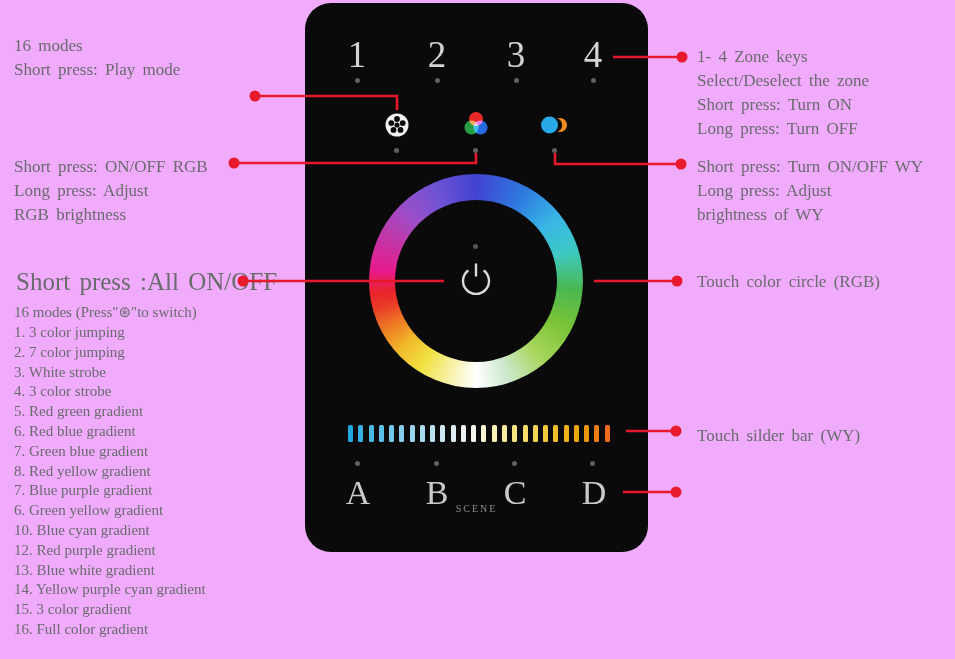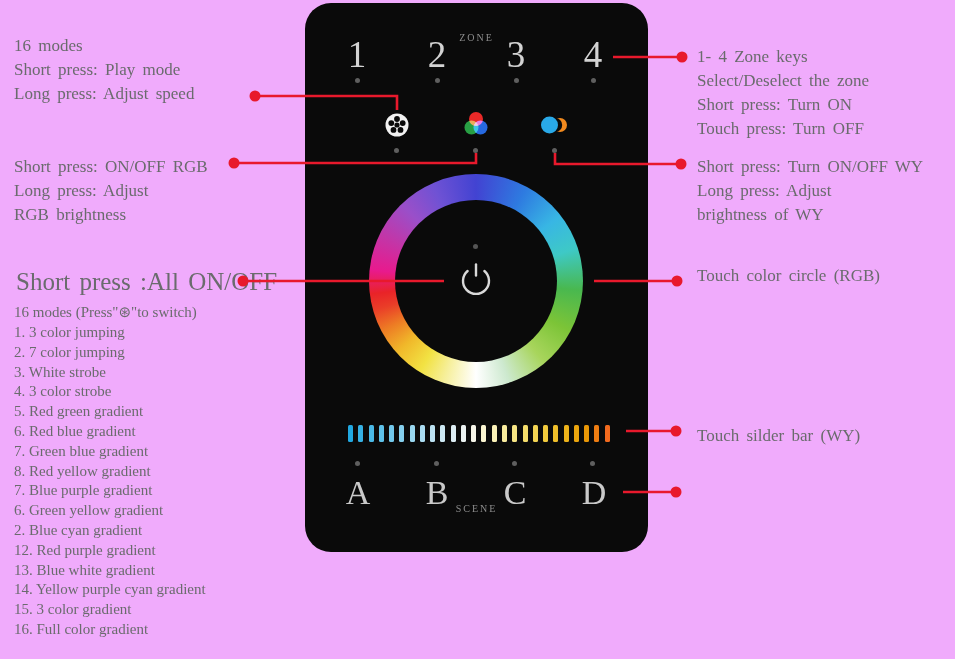--- a/index.html
+++ b/index.html
@@ -42,21 +42,20 @@
   .overlay{position:absolute;left:0;top:0;pointer-events:none}
 </style>
 </head>
 <body>
 
 <div class="page">
 
   <div class="ann" style="left:14px;top:34px">
     <div>16 modes</div>
     <div>Short press: Play mode</div>
-    <div>Long press: Adjust speed</div>
   </div>
 
   <div class="ann" style="left:14px;top:155px">
     <div>Short press: ON/OFF RGB</div>
     <div>Long press: Adjust</div>
     <div>RGB brightness</div>
   </div>
 
   <div class="ann big" style="left:16px;top:270px">
     <div>Short press :All ON/OFF</div>
@@ -68,52 +67,51 @@
       <div class="mode-item">1. 3 color jumping</div>
       <div class="mode-item">2. 7 color jumping</div>
       <div class="mode-item">3. White strobe</div>
       <div class="mode-item">4. 3 color strobe</div>
       <div class="mode-item">5. Red green gradient</div>
       <div class="mode-item">6. Red blue gradient</div>
       <div class="mode-item">7. Green blue gradient</div>
       <div class="mode-item">8. Red yellow gradient</div>
       <div class="mode-item">7. Blue purple gradient</div>
       <div class="mode-item">6. Green yellow gradient</div>
-      <div class="mode-item">2. Blue cyan gradient</div>
+      <div class="mode-item">10. Blue cyan gradient</div>
       <div class="mode-item">12. Red purple gradient</div>
       <div class="mode-item">13. Blue white gradient</div>
       <div class="mode-item">14. Yellow purple cyan gradient</div>
       <div class="mode-item">15. 3 color gradient</div>
       <div class="mode-item">16. Full color gradient</div>
     </div>
 
   <div class="ann" style="left:697px;top:45px">
     <div>1- 4 Zone keys</div>
     <div>Select/Deselect the zone</div>
     <div>Short press: Turn ON</div>
-    <div>Touch press: Turn OFF</div>
+    <div>Long press: Turn OFF</div>
   </div>
 
   <div class="ann" style="left:697px;top:155px">
     <div>Short press: Turn ON/OFF WY</div>
     <div>Long press: Adjust</div>
     <div>brightness of WY</div>
   </div>
 
-  <div class="ann" style="left:697px;top:264px">
+  <div class="ann" style="left:697px;top:270px">
     <div>Touch color circle (RGB)</div>
   </div>
 
   <div class="ann" style="left:697px;top:424px">
     <div>Touch silder bar (WY)</div>
   </div>
 
 
   <div class="panel">
-    <div class="zone-label">ZONE</div>
 
     <div class="zkey" style="left:52px">1</div>
     <div class="zkey" style="left:132px">2</div>
     <div class="zkey" style="left:211px">3</div>
     <div class="zkey" style="left:288px">4</div>
 
     <div class="dot" style="left:50px;top:75px"></div>
     <div class="dot" style="left:130px;top:75px"></div>
     <div class="dot" style="left:209px;top:75px"></div>
     <div class="dot" style="left:286px;top:75px"></div>

